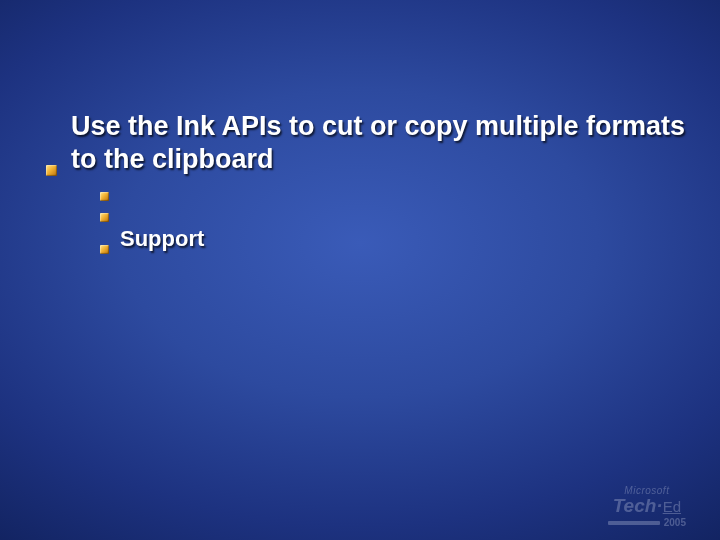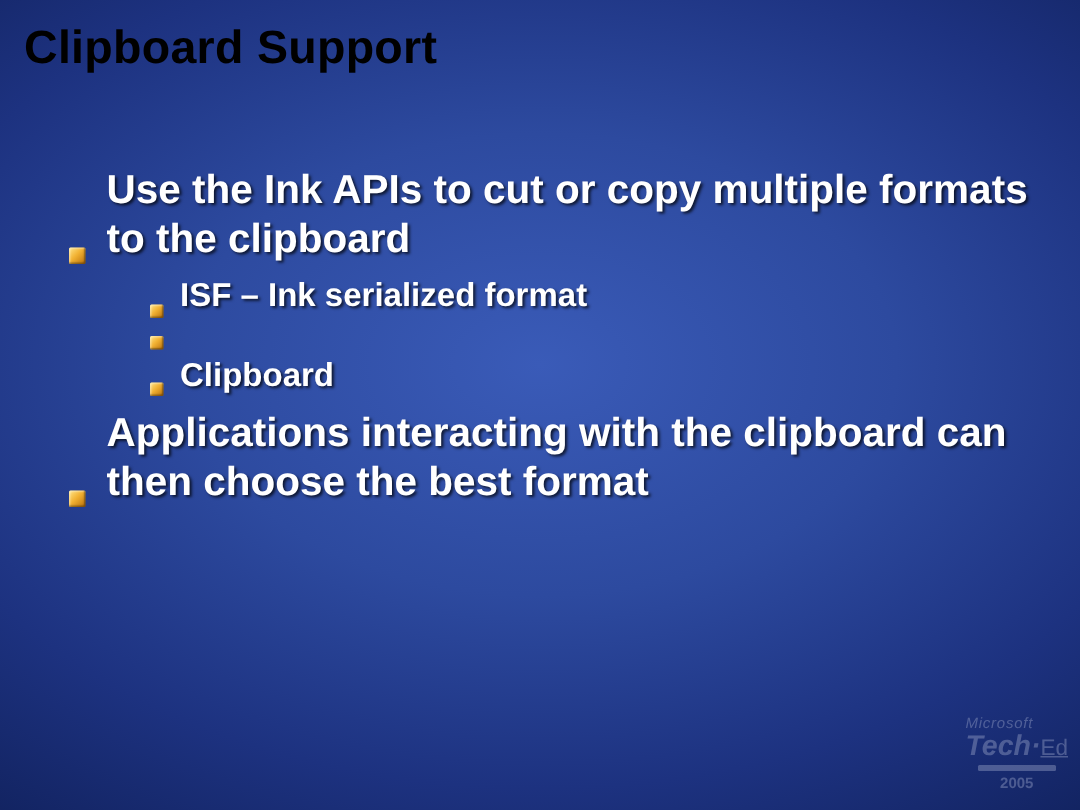--- a/index.html
+++ b/index.html
@@ -72,23 +72,23 @@
     margin-left: 54px;
   }
   .level2 .txt {
     font-size: 22px;
     line-height: 1.35;
   }
   .group1 { margin-bottom: 6px; }
   .group2 { margin-top: 4px; margin-bottom: 8px; }
   .logo {
     position: absolute;
-    right: 8px;
+    right: 34px;
     bottom: 12px;
-    text-align: left;
+    text-align: center;
     color: #9aa4c8;
     opacity: 0.42;
     font-style: italic;
     line-height: 1;
   }
   .logo .ms {
     font-size: 10px;
     letter-spacing: 0.5px;
   }
   .logo .brand {
@@ -100,70 +100,61 @@
     font-weight: normal;
     font-size: 15px;
     text-decoration: underline;
   }
   .logo .yearbar {
     margin-top: 3px;
     display: flex;
     justify-content: flex-end;
     align-items: center;
     gap: 4px;
-    flex-direction: column;
   }
   .logo .bar {
     width: 52px;
     height: 4px;
     background: #9aa4c8;
     border-radius: 1px;
   }
   .logo .year {
     font-size: 10px;
     font-style: normal;
     font-weight: bold;
   }
 </style>
 </head>
 <body>
 
 <div class="slide">
 
-  <div class="title">Clipboard Support</div>
 
   <div class="content">
 
     <div class="group1">
       <div class="bullet-row level1">
         <div class="bullet"></div>
         <div class="txt">Use the Ink APIs to cut or copy multiple formats to the clipboard</div>
       </div>
     </div>
 
     <div class="group2">
       <div class="bullet-row level2">
         <div class="bullet small"></div>
-        <div class="txt">ISF – Ink serialized format</div>
       </div>
       <div class="bullet-row level2">
         <div class="bullet small"></div>
       </div>
       <div class="bullet-row level2">
         <div class="bullet small"></div>
-        <div class="txt">Clipboard</div>
+        <div class="txt">Support</div>
       </div>
     </div>
 
-    <div>
-      <div class="bullet-row level1">
-        <div class="bullet"></div>
-        <div class="txt">Applications interacting with the clipboard can then choose the best format</div>
-      </div>
-    </div>
 
   </div>
 
   <div class="logo">
     <div class="ms">Microsoft</div>
     <div class="brand">
       <span>Tech·</span><span class="ed">Ed</span>
     </div>
     <div class="yearbar">
       <div class="bar"></div>

